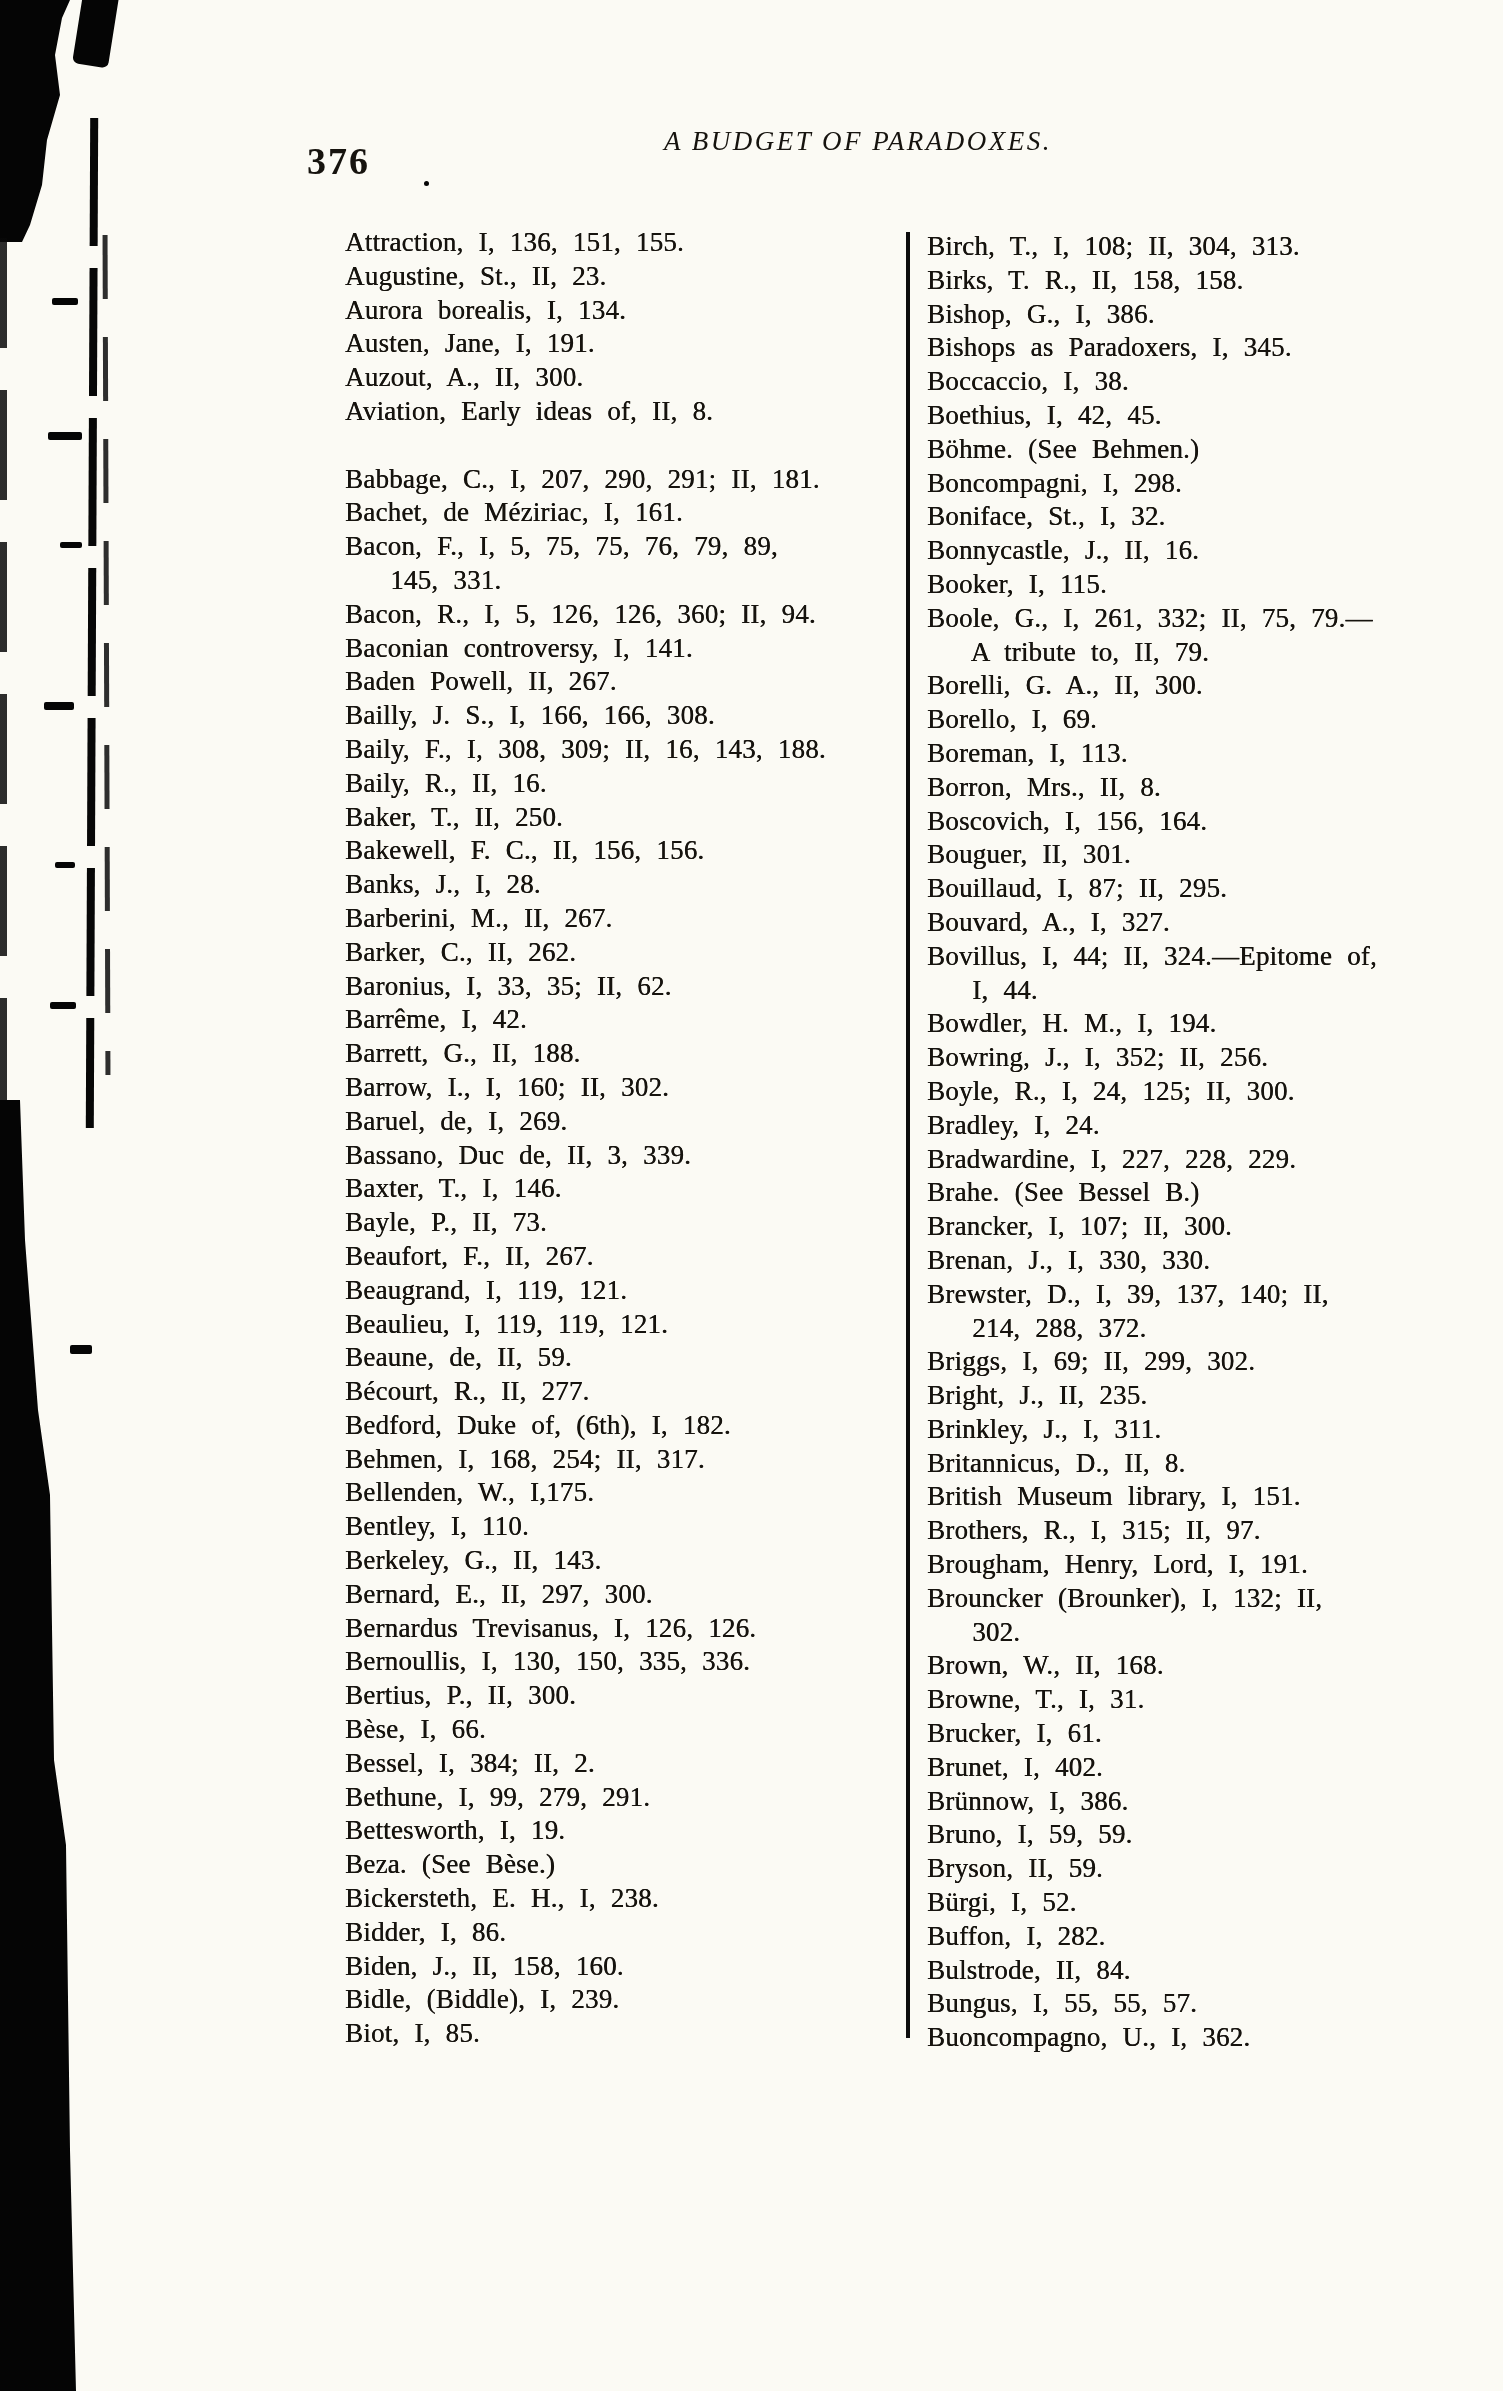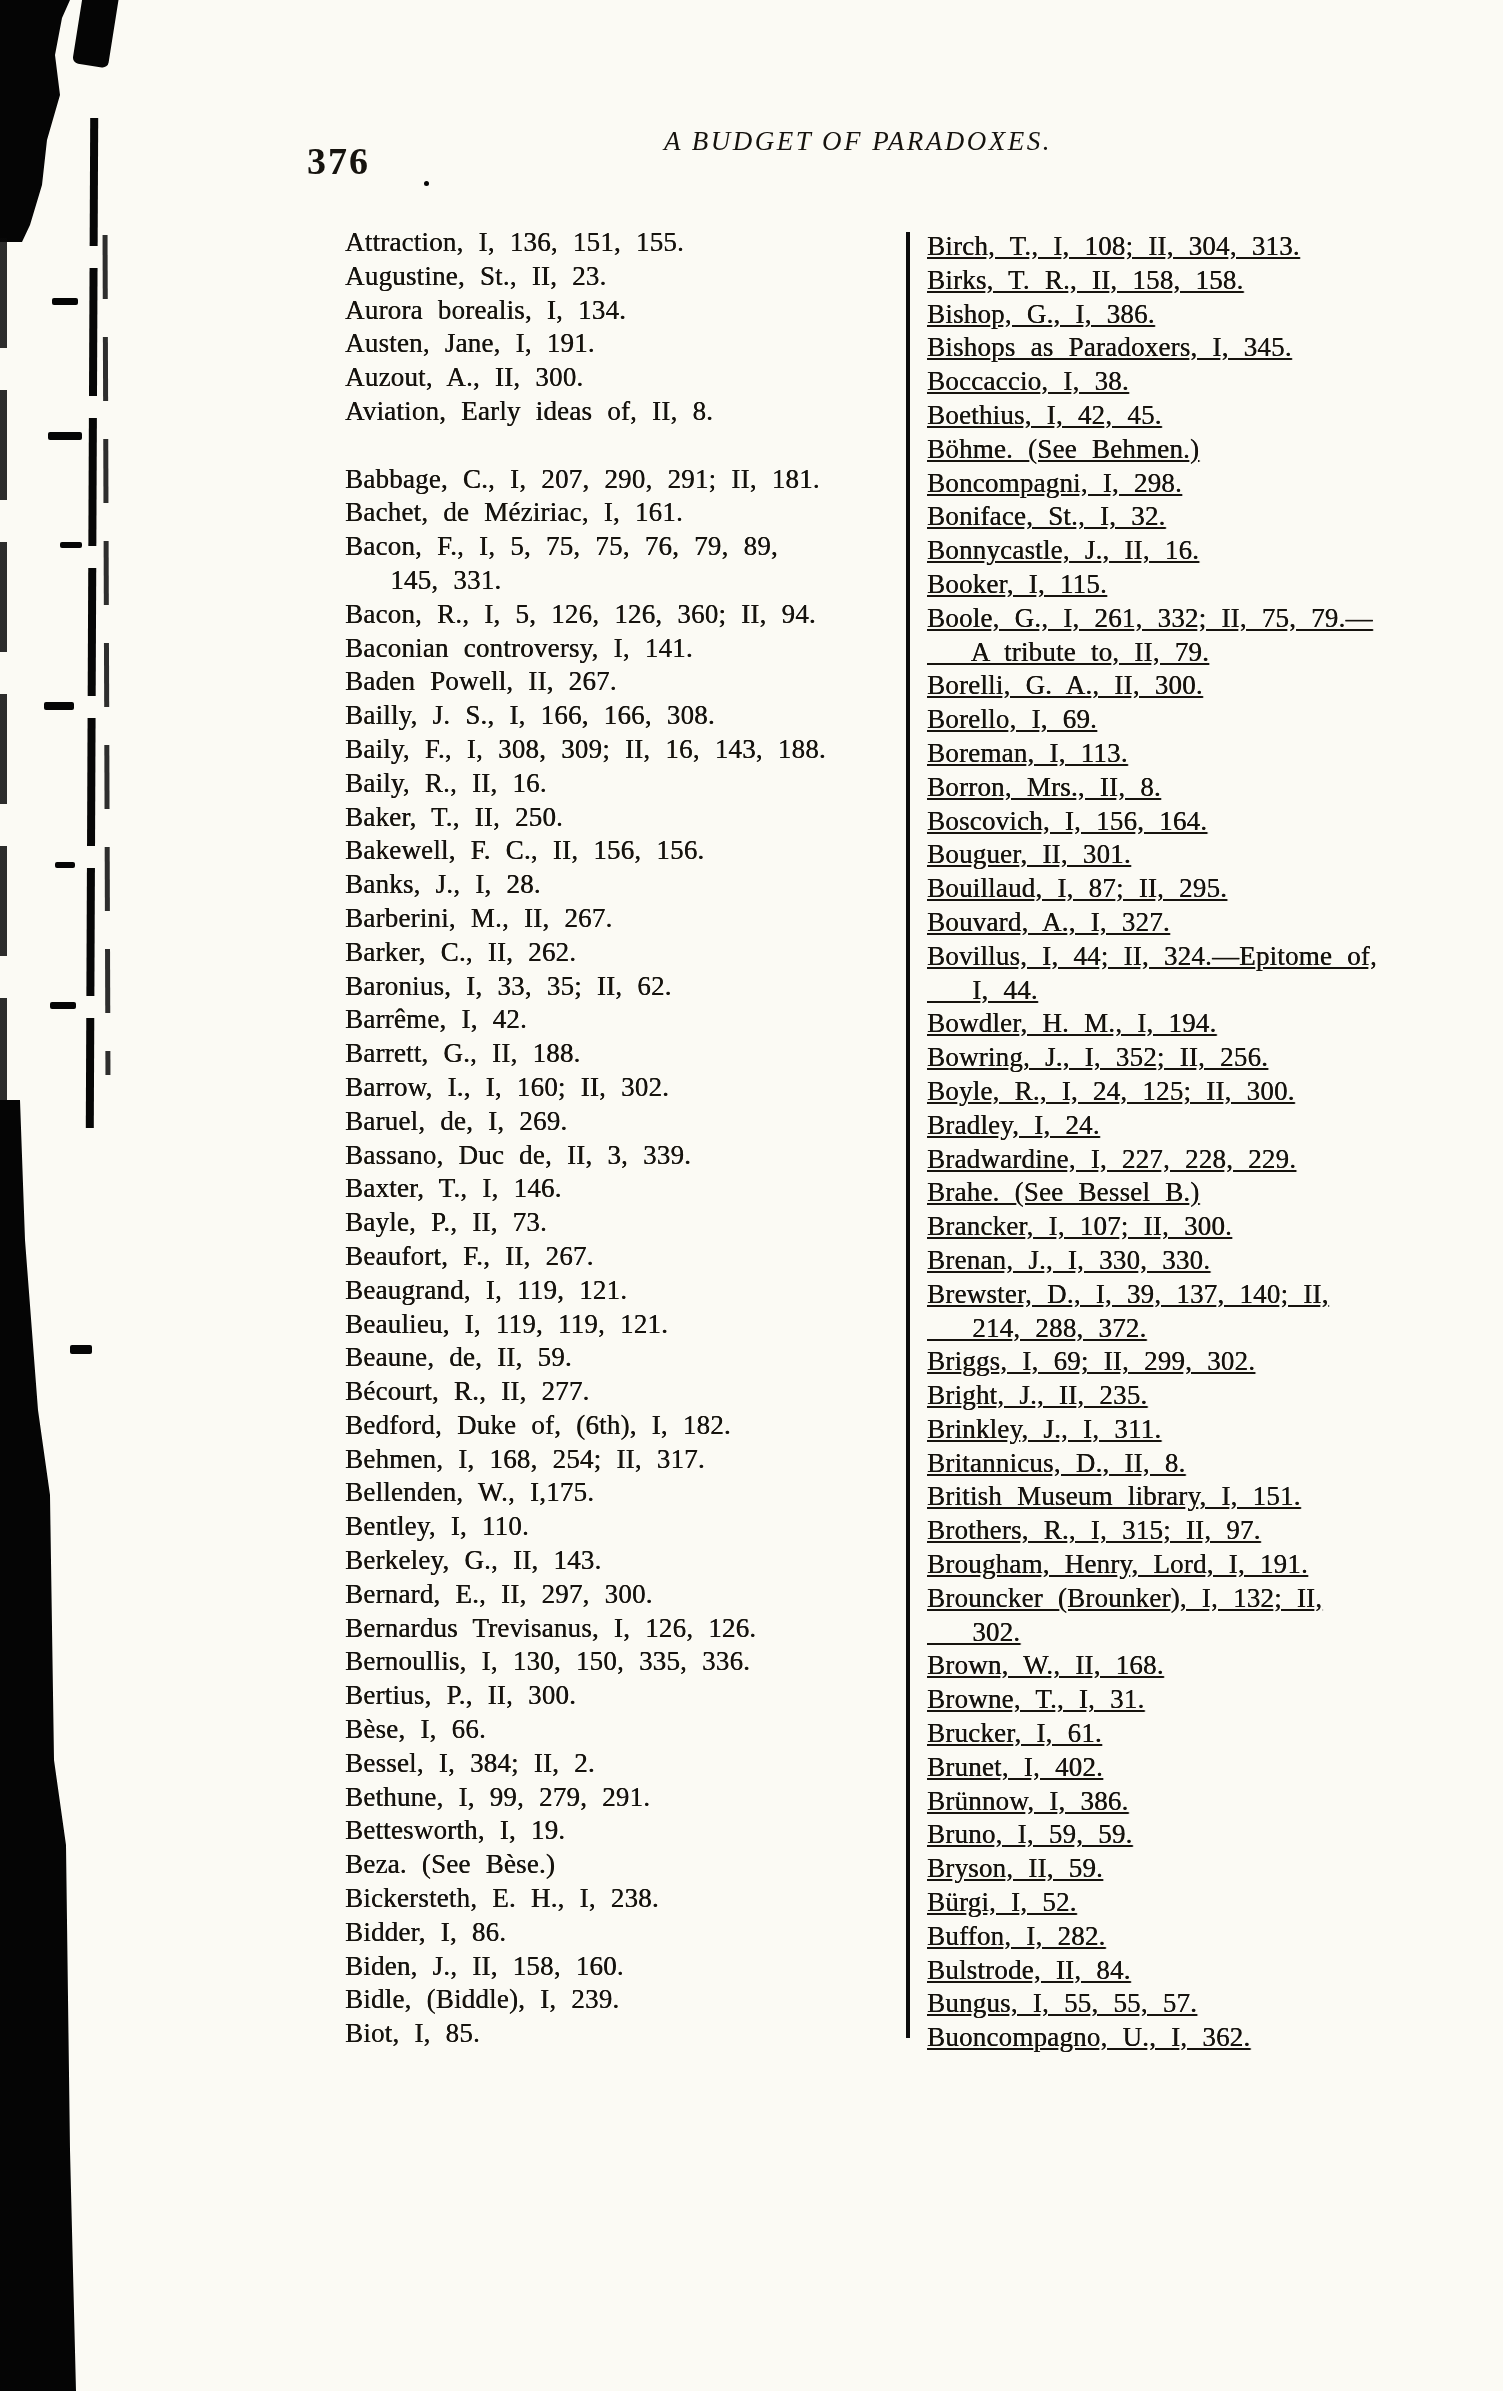--- a/index.html
+++ b/index.html
@@ -67,21 +67,21 @@
     position: absolute; left: 906px; top: 232px;
     width: 4px; height: 1806px; background: #0c0c0c;
   }
   .col {
     position: absolute;
     font-size: 27px; line-height: 33.8px;
     word-spacing: 0.30em; letter-spacing: 0.2px;
     text-shadow: 0.35px 0 0 currentColor;
   }
   .col-left  { left: 345px; top: 226px; width: 548px; }
-  .col-right { left: 927px; top: 230px; width: 548px; text-decoration: underline; }
+  .col-right { left: 927px; top: 230px; width: 548px; }
   .line { white-space: pre; }
 </style>
 </head>
 <body>
 
 <div class="page" style="--paper: #fbfaf4; --ink: #16130e;">
 
   <div class="artifact blob-top"></div>
   <div class="artifact blob-top2"></div>
   <div class="artifact edge-thin"></div>

